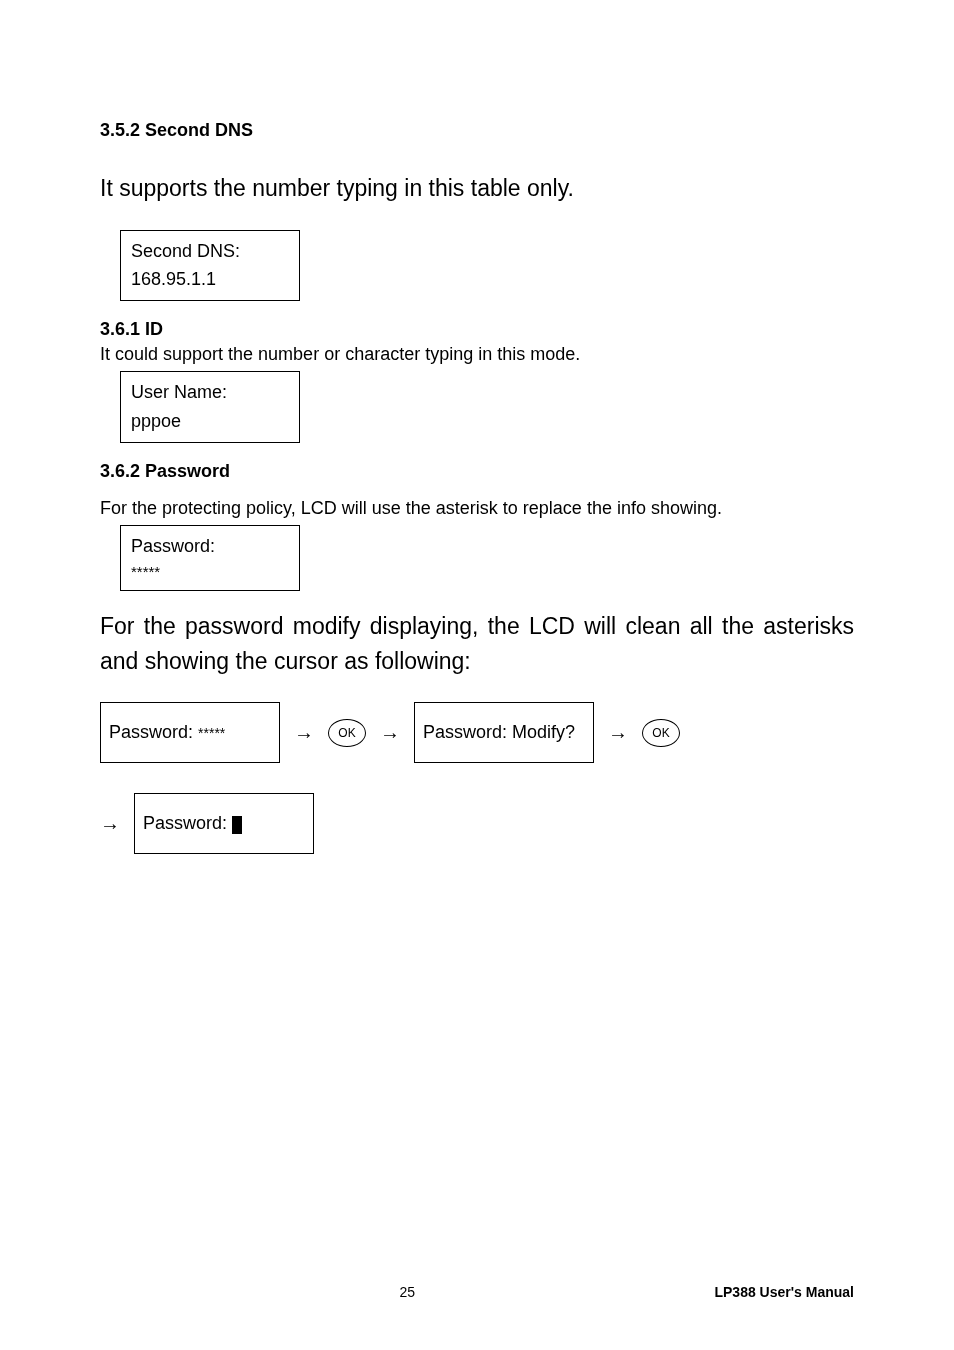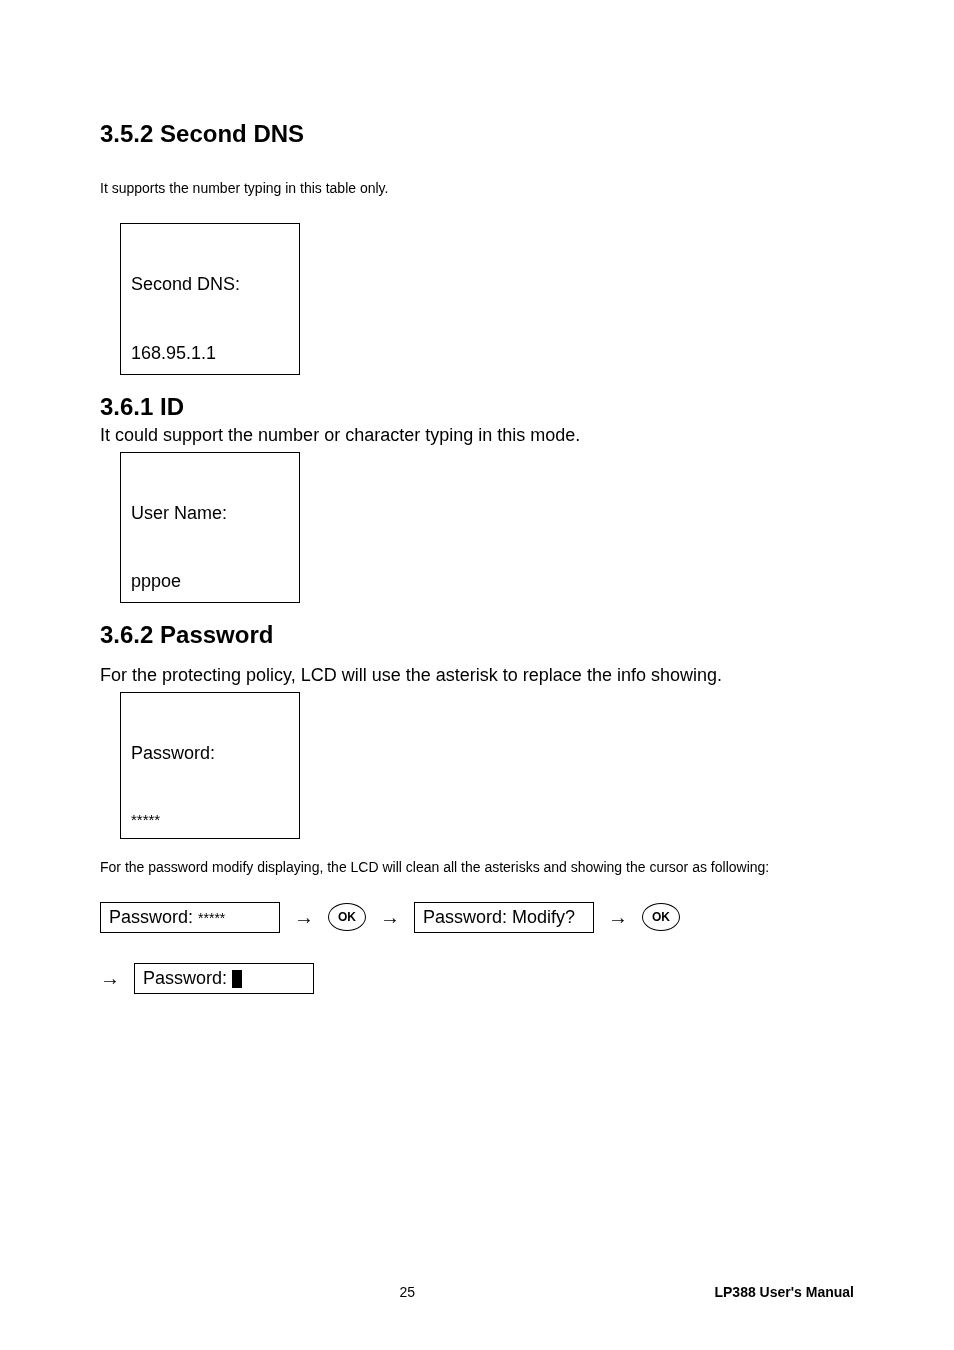--- a/index.html
+++ b/index.html
@@ -10,45 +10,44 @@
     width: 954px;
   }
   .page {
     padding: 120px 100px 40px 100px;
     box-sizing: border-box;
     min-height: 1350px;
     position: relative;
   }
   .section-heading {
     font-weight: bold;
-    font-size: 24px;
+    font-size: 18px;
     margin: 0 0 30px 0;
   }
   .body-text {
-    font-size: 14px;
+    font-size: 23px;
     margin: 0 0 24px 0;
     line-height: 1.5;
   }
   .lcd-box {
     border: 1.5px solid #000;
     padding: 6px 10px;
     width: 180px;
     box-sizing: border-box;
     font-size: 18px;
     line-height: 1.6;
     margin-left: 20px;
     margin-bottom: 18px;
   }
   .lcd-box .line {
     display: block;
-    margin-top: 40px;
   }
   .lcd-box-small {
     border: 1.5px solid #000;
-    padding: 1px 8px;
+    padding: 16px 8px;
     width: 180px;
     box-sizing: border-box;
     font-size: 18px;
     line-height: 1.5;
   }
   .section-title {
     font-style: italic;
     font-weight: bold;
     font-size: 20px;
     text-decoration: underline;
@@ -69,21 +68,20 @@
   }
   .ok-btn {
     border: 1.2px solid #000;
     border-radius: 50%;
     width: 36px;
     height: 26px;
     font-size: 12px;
     display: inline-flex;
     align-items: center;
     justify-content: center;
-    font-weight: bold;
   }
   .flow-row2 {
     display: flex;
     align-items: center;
     gap: 14px;
     margin-left: 0;
   }
   .cursor-block {
     display: inline-block;
     width: 10px;

